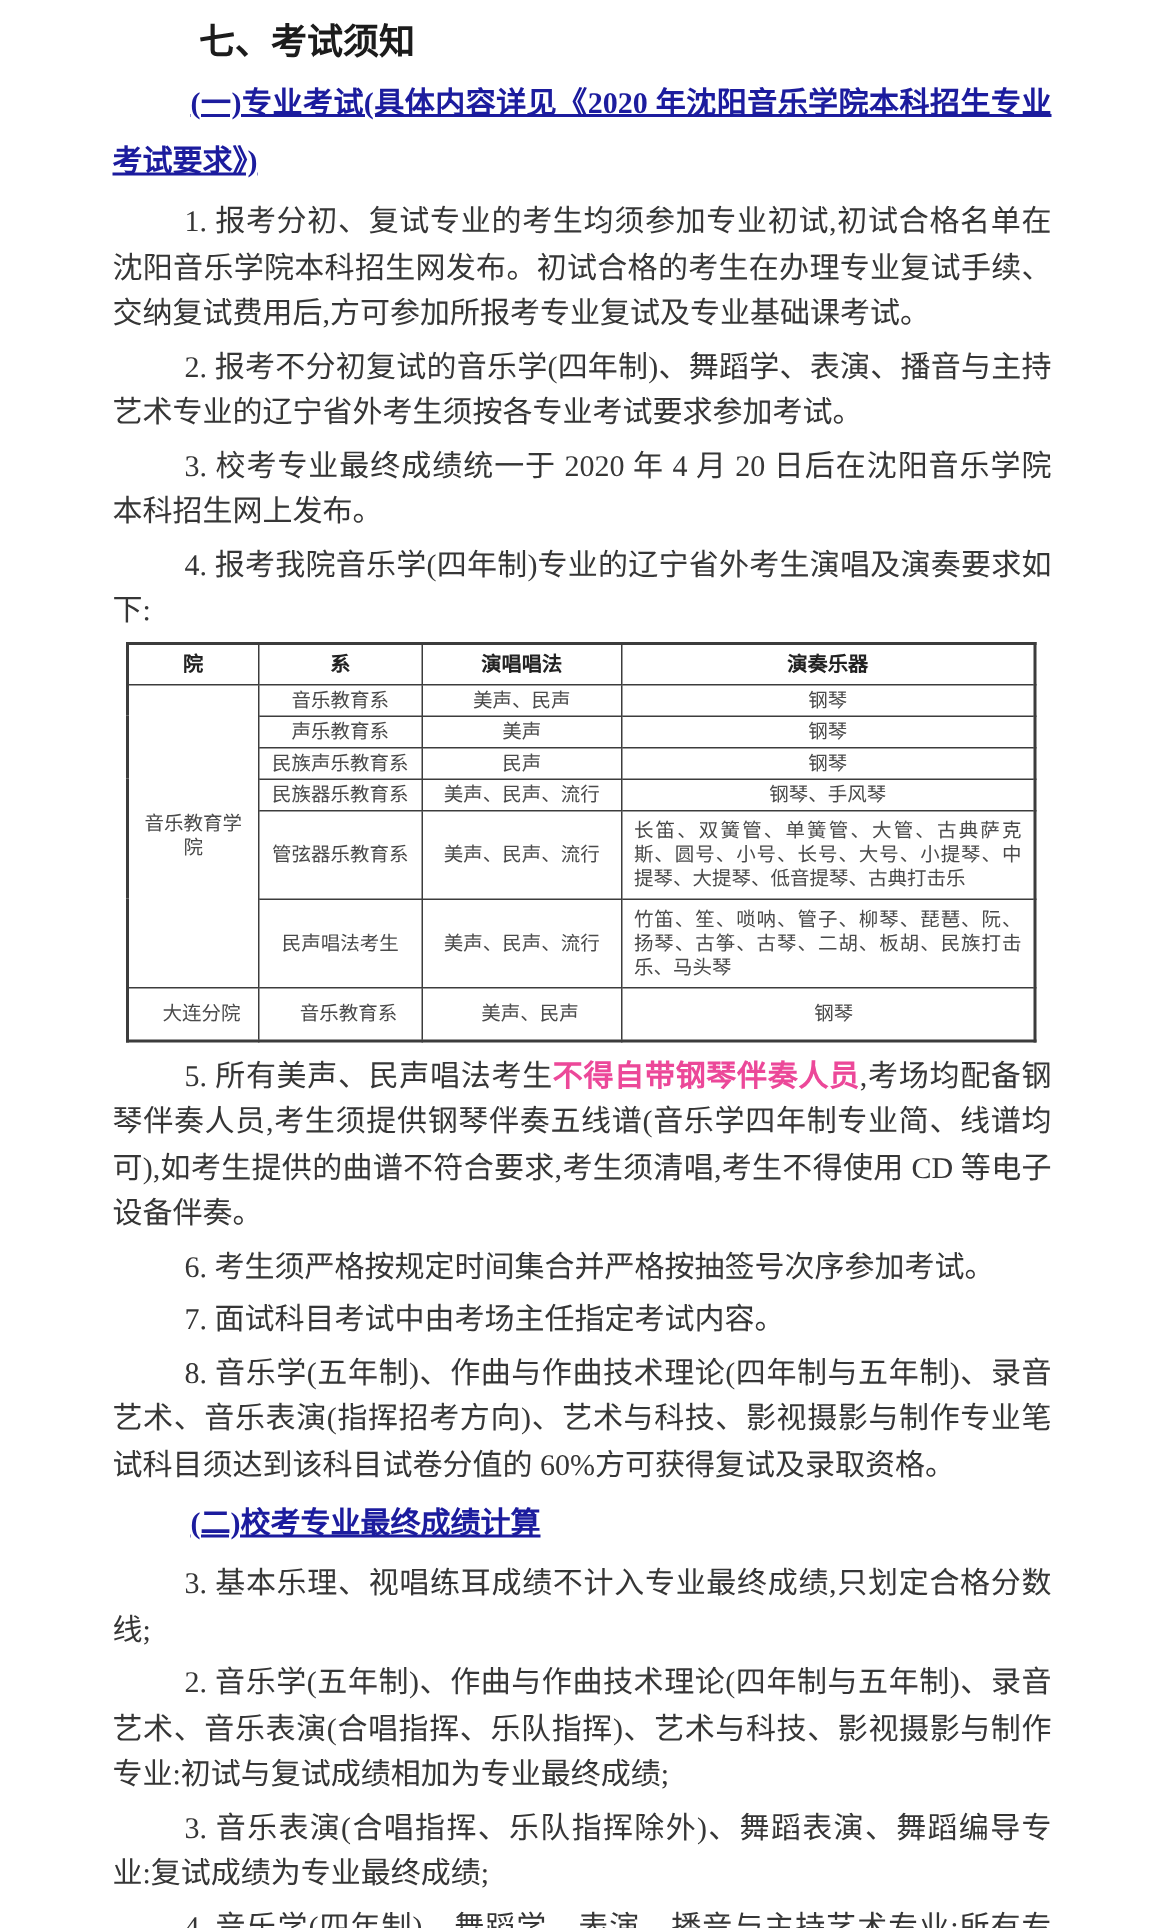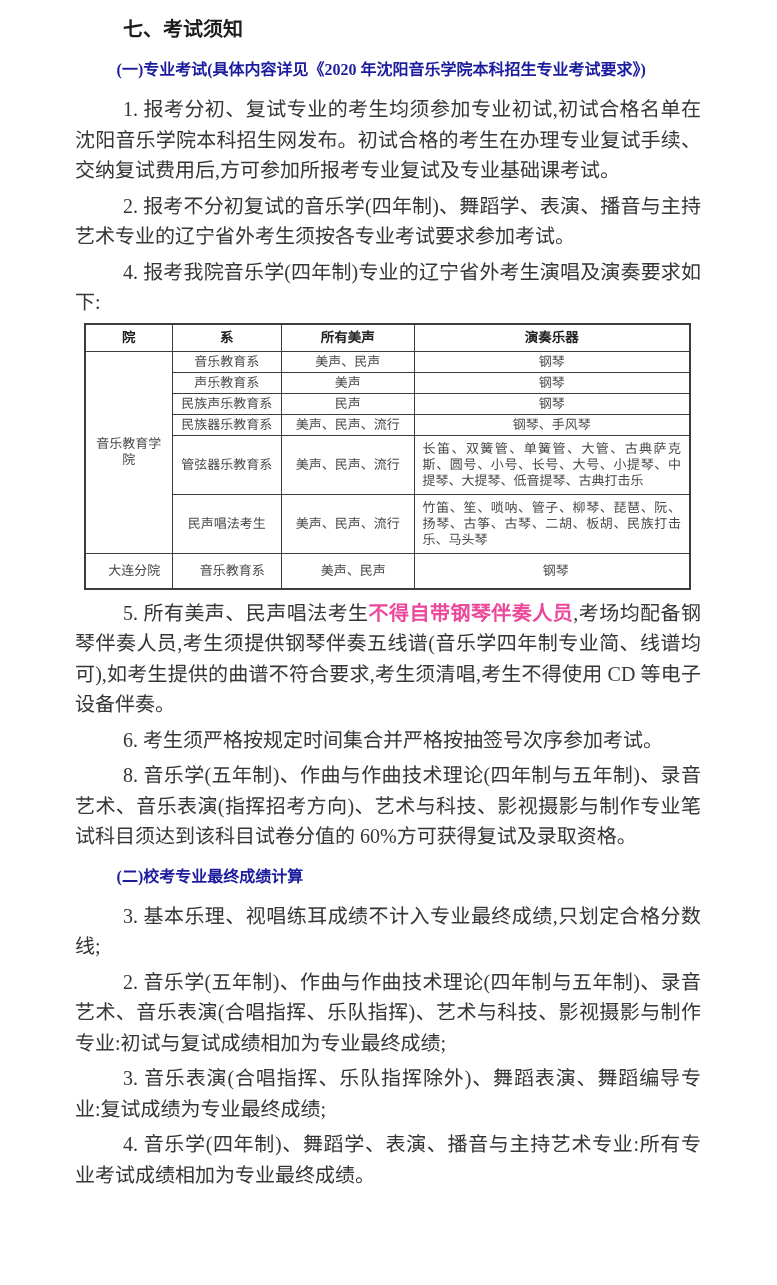--- a/index.html
+++ b/index.html
@@ -15,35 +15,36 @@
     width:777px;
     min-height:1285px;
     font-family:"Liberation Serif","DejaVu Serif",serif;
     color:var(--body-text);
   }
   .page{
     width:777px;
     padding:12px 76px 20px 75px;
   }
   .doc-title{
-    font-size:20px;
+    font-size:24px;
     font-weight:bold;
     color:#1c1c1c;
     text-indent:2.4em;
     line-height:30px;
     margin:2px 0 6px 0;
   }
   .sec-heading{
-    font-size:16px;
+    font-size:20px;
     font-weight:bold;
     color:var(--heading-blue);
     text-indent:2.6em;
     text-align:justify;
     line-height:39px;
     margin:4px 0 4px 0;
+    text-decoration:underline;
   }
   .para{
     font-size:20px;
     line-height:30.5px;
     text-indent:2.4em;
     text-align:justify;
     margin:5px 0;
     color:var(--body-text);
   }
   .para .emph{font-weight:bold;color:#ec4899;}
@@ -77,34 +78,35 @@
 <body>
 
 <div class="page">
 
   <h1 class="doc-title">七、考试须知</h1>
 
   <h2 class="sec-heading">(一)专业考试(具体内容详见《2020 年沈阳音乐学院本科招生专业考试要求》)</h2>
 
   <p class="para">1. 报考分初、复试专业的考生均须参加专业初试,初试合格名单在沈阳音乐学院本科招生网发布。初试合格的考生在办理专业复试手续、交纳复试费用后,方可参加所报考专业复试及专业基础课考试。</p>
   <p class="para">2. 报考不分初复试的音乐学(四年制)、舞蹈学、表演、播音与主持艺术专业的辽宁省外考生须按各专业考试要求参加考试。</p>
+  <p class="para">3. 校考专业最终成绩统一于 2020 年 4 月 20 日后在沈阳音乐学院本科招生网上发布。</p>
   <p class="para">4. 报考我院音乐学(四年制)专业的辽宁省外考生演唱及演奏要求如下:</p>
 
   <table class="exam-table">
     <colgroup>
       <col style="width:14.4%">
       <col style="width:18.1%">
       <col style="width:21.9%">
       <col style="width:45.6%">
     </colgroup>
     <thead>
       <tr>
         <th>院</th>
         <th>系</th>
-        <th>所有美声</th>
+        <th>演唱唱法</th>
         <th>演奏乐器</th>
       </tr>
     </thead>
     <tbody>
       <tr>
         <td rowspan="6">音乐教育学院</td>
         <td>音乐教育系</td>
         <td>美声、民声</td>
         <td class="instr">钢琴</td>
       </tr>
@@ -137,20 +139,21 @@
         <td>大连分院</td>
         <td>音乐教育系</td>
         <td>美声、民声</td>
         <td class="instr">钢琴</td>
       </tr>
     </tbody>
   </table>
 
   <p class="para"><span>5. 所有美声、民声唱法考生</span><span class="emph">不得自带钢琴伴奏人员</span><span>,考场均配备钢琴伴奏人员,考生须提供钢琴伴奏五线谱(音乐学四年制专业简、线谱均可),如考生提供的曲谱不符合要求,考生须清唱,考生不得使用 CD 等电子设备伴奏。</span></p>
   <p class="para">6. 考生须严格按规定时间集合并严格按抽签号次序参加考试。</p>
+  <p class="para">7. 面试科目考试中由考场主任指定考试内容。</p>
   <p class="para">8. 音乐学(五年制)、作曲与作曲技术理论(四年制与五年制)、录音艺术、音乐表演(指挥招考方向)、艺术与科技、影视摄影与制作专业笔试科目须达到该科目试卷分值的 60%方可获得复试及录取资格。</p>
 
   <h2 class="sec-heading">(二)校考专业最终成绩计算</h2>
   <p class="para">3. 基本乐理、视唱练耳成绩不计入专业最终成绩,只划定合格分数线;</p>
   <p class="para">2. 音乐学(五年制)、作曲与作曲技术理论(四年制与五年制)、录音艺术、音乐表演(合唱指挥、乐队指挥)、艺术与科技、影视摄影与制作专业:初试与复试成绩相加为专业最终成绩;</p>
   <p class="para">3. 音乐表演(合唱指挥、乐队指挥除外)、舞蹈表演、舞蹈编导专业:复试成绩为专业最终成绩;</p>
   <p class="para">4. 音乐学(四年制)、舞蹈学、表演、播音与主持艺术专业:所有专业考试成绩相加为专业最终成绩。</p>
 
 </div>
 

